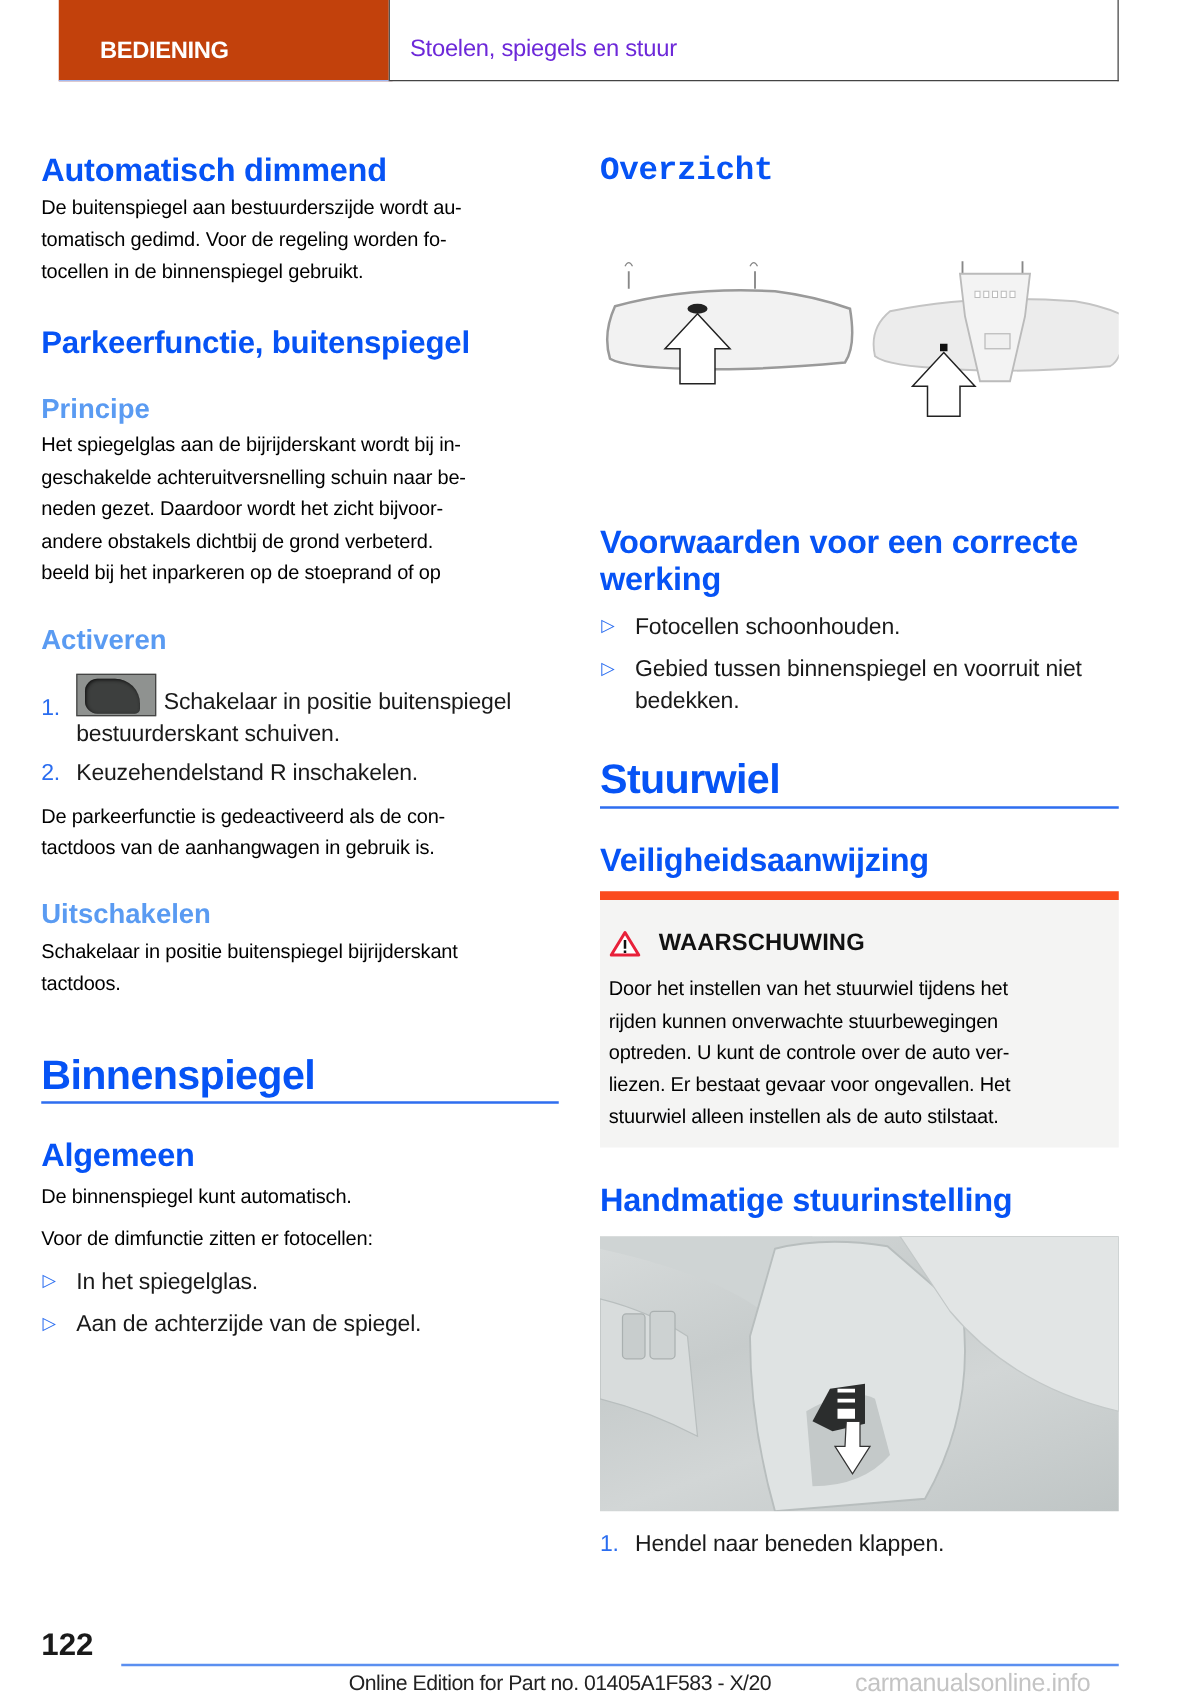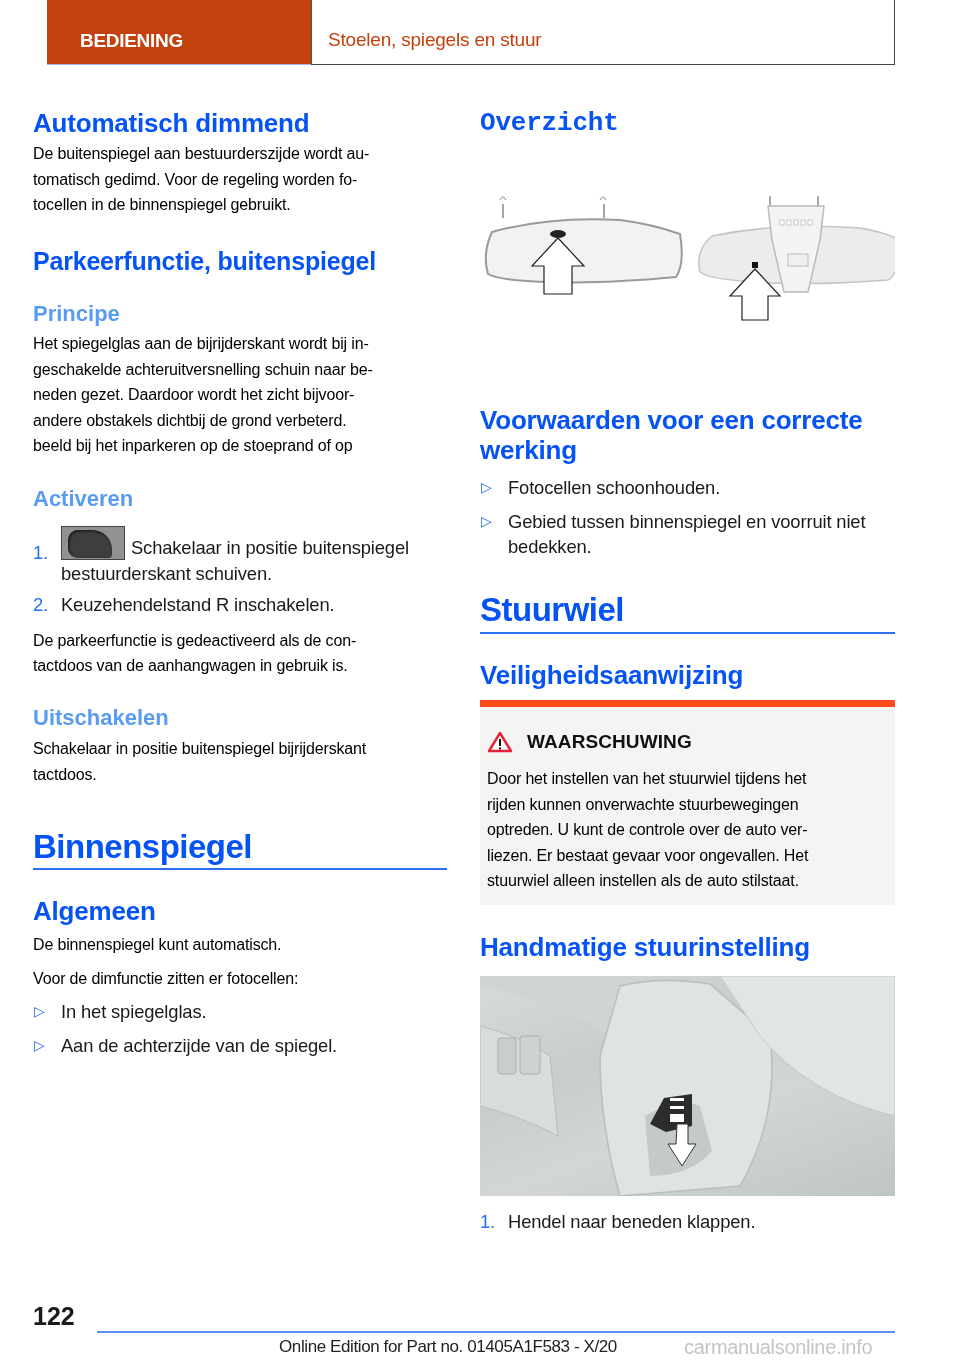--- a/index.html
+++ b/index.html
@@ -2,23 +2,23 @@
 <html><head>
 <meta charset="utf-8">
 <style>
   * { box-sizing: border-box; margin: 0; padding: 0; }
   html, body { width: 960px; height: 1362px; background: #ffffff; overflow: hidden; }
   body { position: relative; font-family: "Liberation Sans", "DejaVu Sans", sans-serif; color: #1a1a1a; }
 
   .hdr-tab { position: absolute; left: 0; top: 0; width: 267px; height: 65px; background: #c2410c; border-bottom: 1px solid #9fb9f5; margin-left: 47px; }
   .hdr-tab span { position: absolute; left: 33px; top: 30px; color: #fff; font-weight: bold; font-size: 19px; letter-spacing: -0.3px; }
   .hdr-box { position: absolute; left: 311px; top: -2px; width: 584px; height: 67px; border: 1.5px solid #444; border-top: none; border-left: 1.5px solid #555; background: #fff; }
-  .hdr-box span { position: absolute; left: 16px; top: 31px; font-size: 19px; color: #c2410c; letter-spacing: -0.2px; }
-
-  .col { position: absolute; top: 4px; }
+  .hdr-box span { position: absolute; left: 16px; top: 31px; font-size: 19px; color: #6d28d9; letter-spacing: -0.2px; }
+
+  .col { position: absolute; top: 17px; }
   .col-left { left: 33px; width: 414px; }
   .col-right { left: 480px; width: 415px; }
 
   .abs { position: absolute; left: 0; width: 100%; }
 
   .h2 { color: #0653f5; font-weight: bold; font-size: 26px; letter-spacing: -0.2px; line-height: 30px; }
   .h2-big { color: #0653f5; font-weight: bold; font-size: 33px; letter-spacing: -0.5px; line-height: 38px; }
   .h3 { color: #0653f5; font-weight: bold; font-size: 25px; line-height: 30px; letter-spacing: -0.2px; }
   .h4 { color: #5a9bf2; font-weight: bold; font-size: 22px; line-height: 26px; }
   .rule { height: 2px; background: #2e6ef0; }

